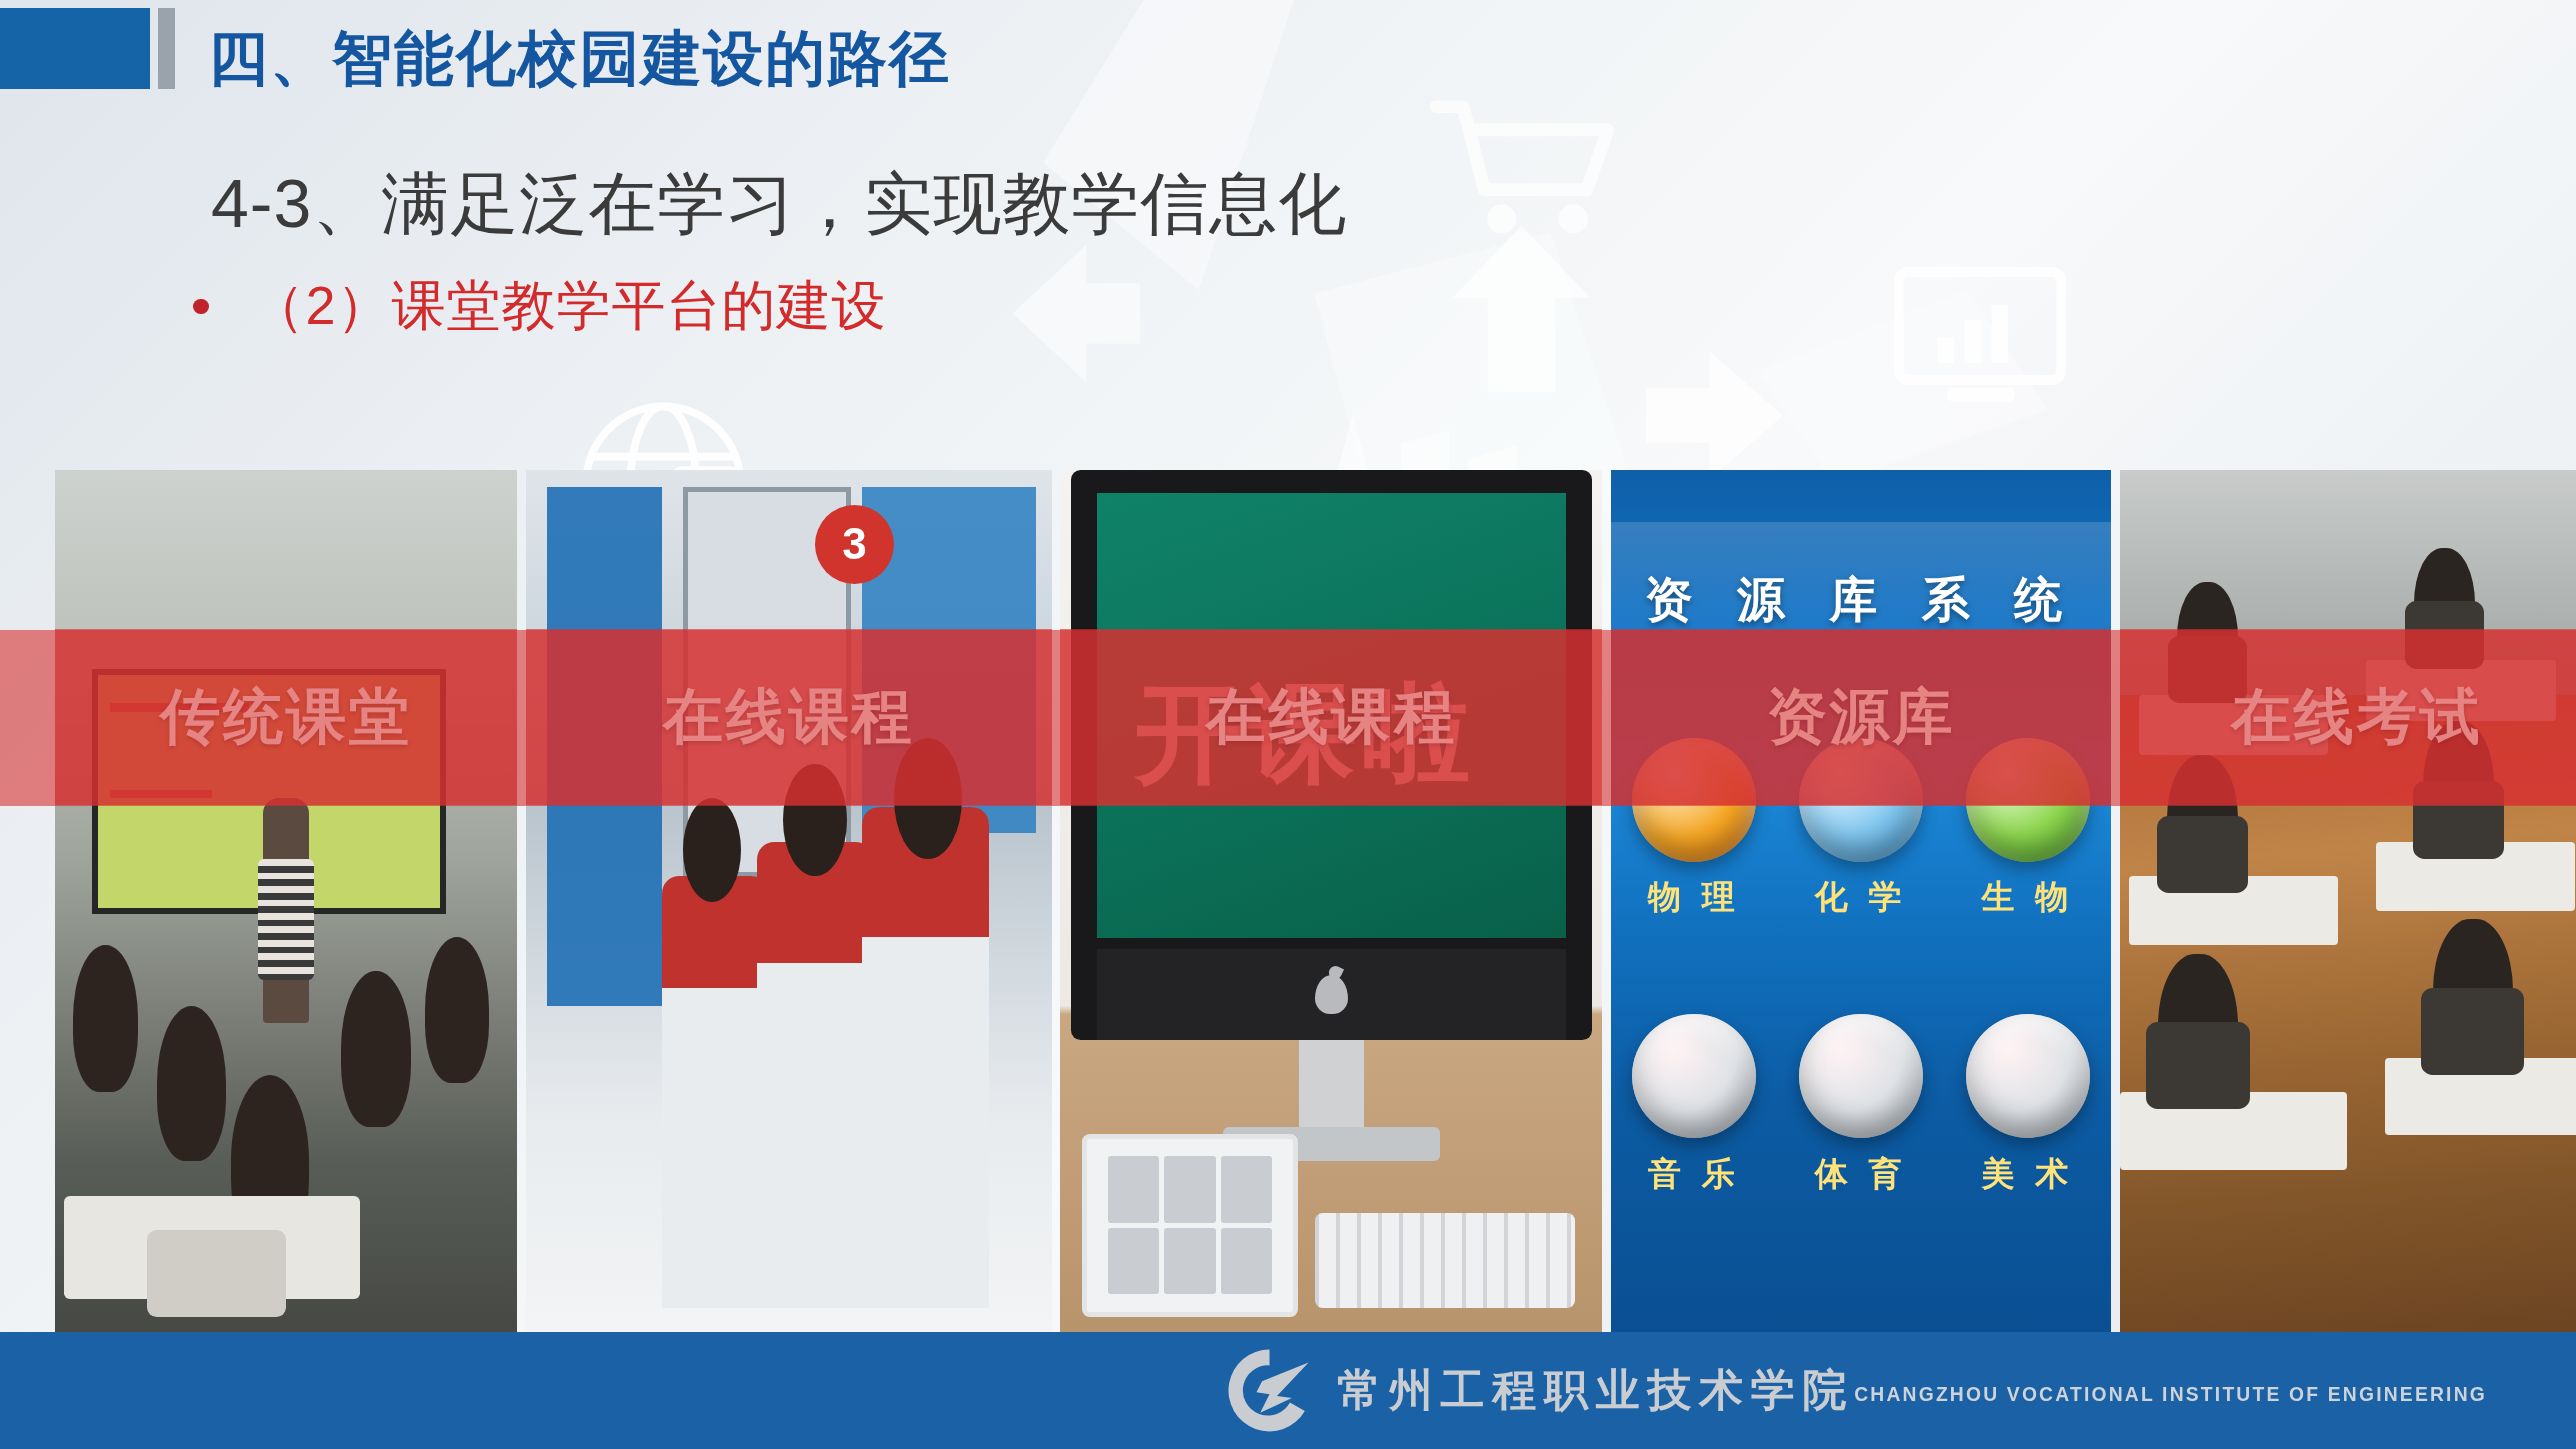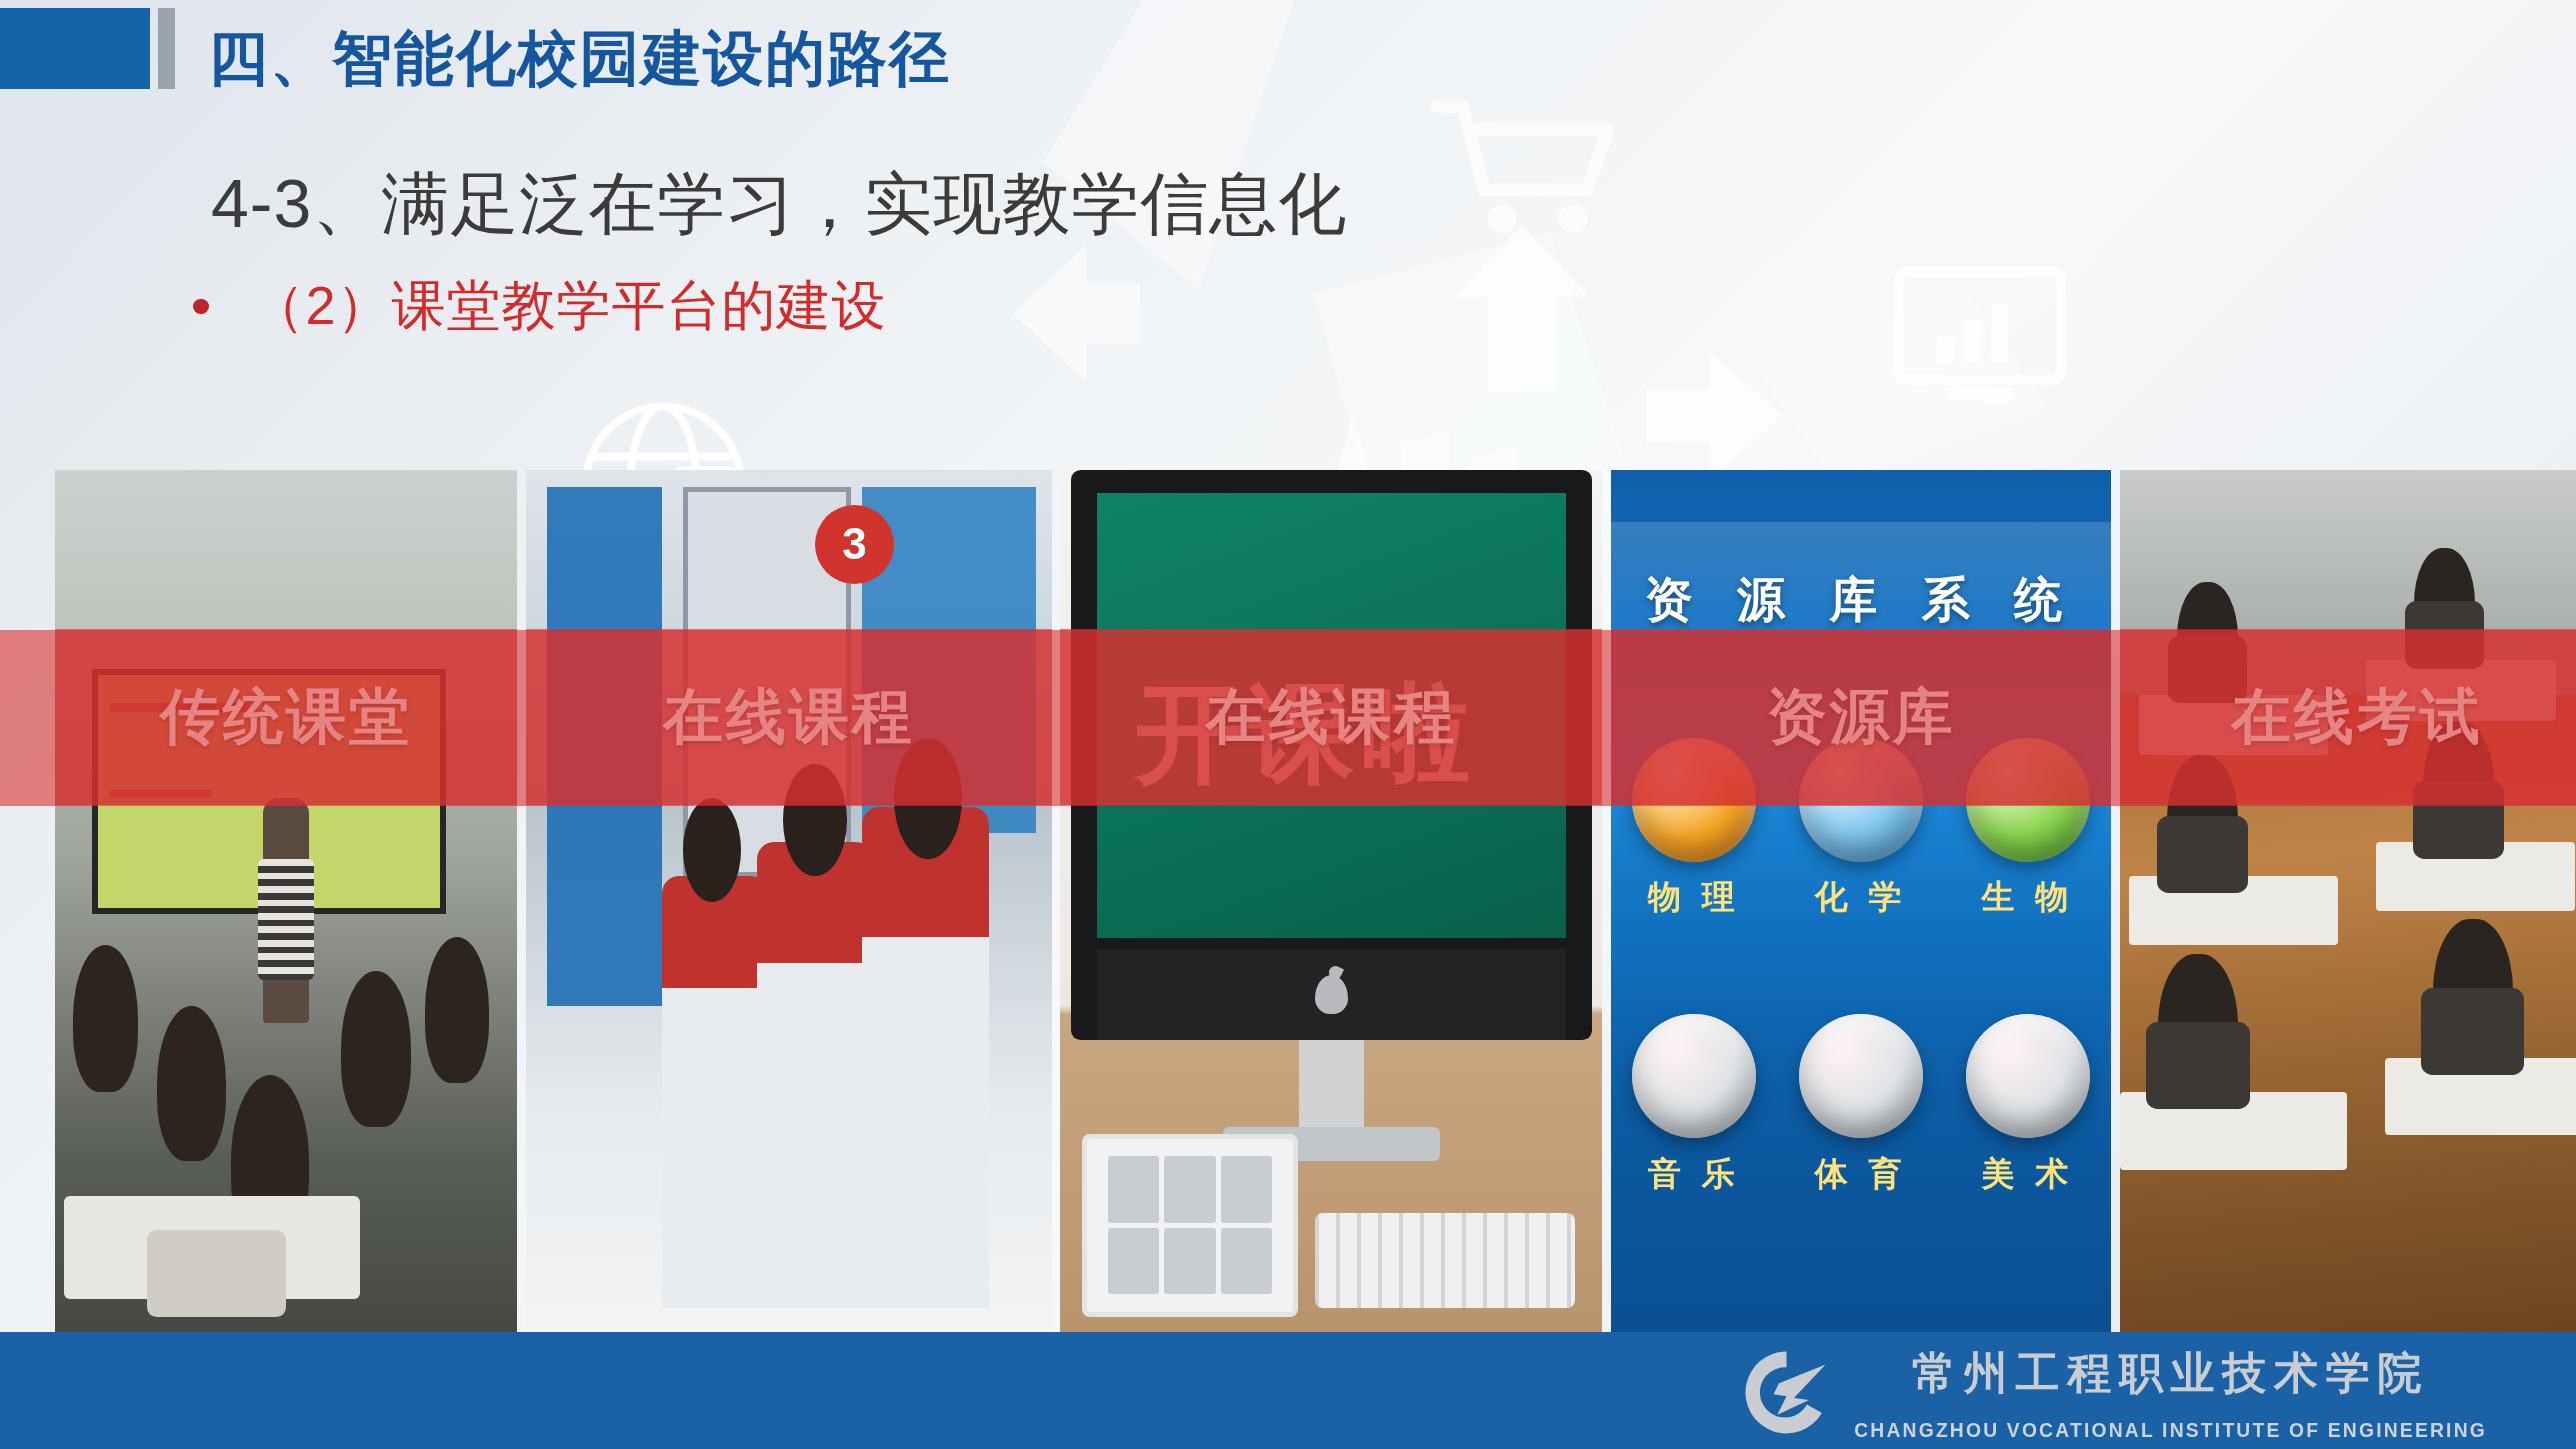--- a/index.html
+++ b/index.html
@@ -117,21 +117,21 @@
   
   .c5{background:linear-gradient(175deg,#8b5a2f 0%,#a66c38 24%,#c08448 44%,#9b6733 66%,#7d5228 86%,#6b4421 100%);}
   .c5 .wall{position:absolute;left:0;right:0;top:0;height:26%;background:linear-gradient(180deg,#c8cbc9,#9fa5a3);}
   .c5 .desk{position:absolute;background:#eceae4;border-radius:3.9px;}
   .c5 .pupil{position:absolute;background:#2b2522;border-radius:46% 46% 20% 20%;}
   .c5 .pupil i{position:absolute;left:-14%;right:-14%;top:44%;bottom:0;background:#3c3833;border-radius:11.6px;display:block;}
   
   .footer{position:absolute;left:0;bottom:0;width:2576px;height:118px;background:#1a62a5;}
   .logo-wrap{position:absolute;right:89px;top:11.6px;display:flex;align-items:center;}
   .logo-mark{width:93px;height:93px;flex:0 0 auto;}
-  .logo-txt{margin-left:21px;display:flex;flex-direction:column;align-items:center;gap:8px;}
+  .logo-txt{margin-left:21px;display:flex;flex-direction:row;align-items:center;}
   .logo-cn{color:#c9cdd2;font-size:44px;font-weight:bold;letter-spacing:7.7px;white-space:nowrap;
     font-family:"Liberation Serif","DejaVu Serif",serif;}
   .logo-en{color:#ced3d9;font-size:19.3px;font-weight:bold;letter-spacing:2.2px;margin-top:9.7px;white-space:nowrap;}
 </style>
 </head>
 <body>
 
 <div class="slide">
 
   <div class="watermarks">

